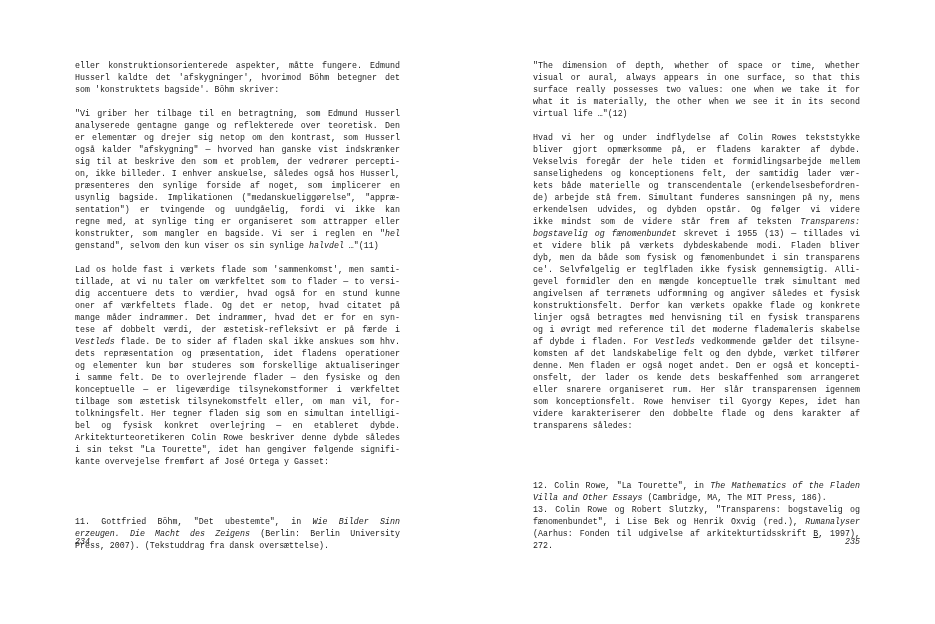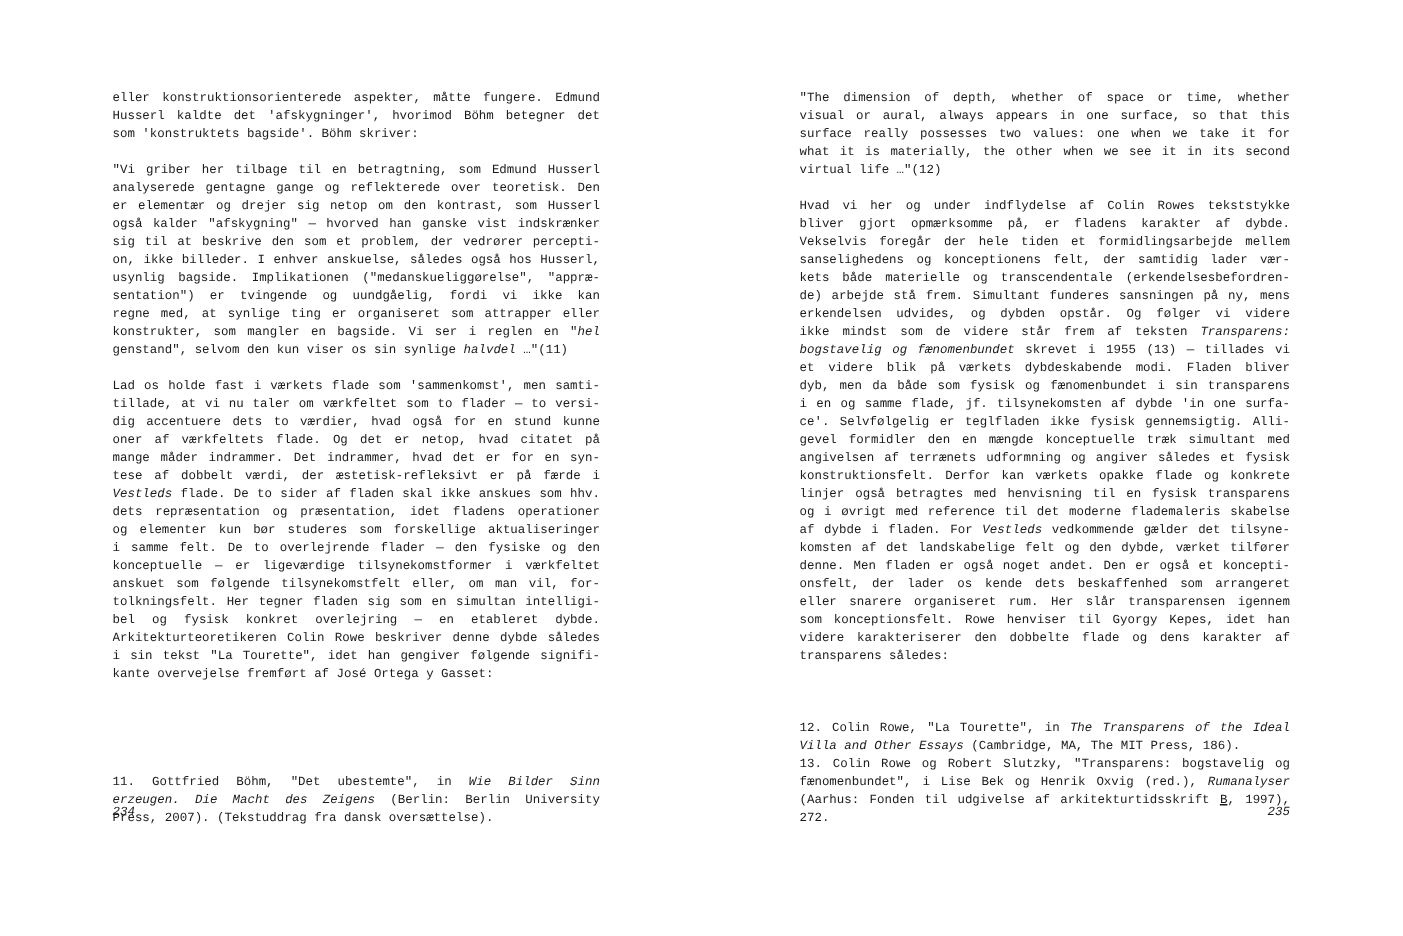--- a/index.html
+++ b/index.html
@@ -65,39 +65,40 @@
           <div class="line">Husserl kaldte det 'afskygninger', hvorimod Böhm betegner det</div>
           <div class="line last">som 'konstruktets bagside'. Böhm skriver:</div>
         </div>
         <div class="para">
           <div class="line">"Vi griber her tilbage til en betragtning, som Edmund Husserl</div>
           <div class="line">analyserede gentagne gange og reflekterede over teoretisk. Den</div>
           <div class="line">er elementær og drejer sig netop om den kontrast, som Husserl</div>
           <div class="line">også kalder "afskygning" — hvorved han ganske vist indskrænker</div>
           <div class="line">sig til at beskrive den som et problem, der vedrører percepti-</div>
           <div class="line">on, ikke billeder. I enhver anskuelse, således også hos Husserl,</div>
+          <div class="line">præsenteres den synlige forside af noget, som implicerer en</div>
           <div class="line">usynlig bagside. Implikationen ("medanskueliggørelse", "appræ-</div>
           <div class="line">sentation") er tvingende og uundgåelig, fordi vi ikke kan</div>
           <div class="line">regne med, at synlige ting er organiseret som attrapper eller</div>
           <div class="line">konstrukter, som mangler en bagside. Vi ser i reglen en "<i>hel</i></div>
           <div class="line last">genstand", selvom den kun viser os sin synlige <i>halvdel</i> …"(11)</div>
         </div>
         <div class="para">
           <div class="line">Lad os holde fast i værkets flade som 'sammenkomst', men samti-</div>
           <div class="line">tillade, at vi nu taler om værkfeltet som to flader — to versi-</div>
           <div class="line">dig accentuere dets to værdier, hvad også for en stund kunne</div>
           <div class="line">oner af værkfeltets flade. Og det er netop, hvad citatet på</div>
           <div class="line">mange måder indrammer. Det indrammer, hvad det er for en syn-</div>
           <div class="line">tese af dobbelt værdi, der æstetisk-refleksivt er på færde i</div>
           <div class="line"><i>Vestleds</i> flade. De to sider af fladen skal ikke anskues som hhv.</div>
           <div class="line">dets repræsentation og præsentation, idet fladens operationer</div>
           <div class="line">og elementer kun bør studeres som forskellige aktualiseringer</div>
           <div class="line">i samme felt. De to overlejrende flader — den fysiske og den</div>
           <div class="line">konceptuelle — er ligeværdige tilsynekomstformer i værkfeltet</div>
-          <div class="line">anskuet som følgende tilsynekomstfelt eller, om man vil, for-</div>
+          <div class="line">tilbage som æstetisk tilsynekomstfelt eller, om man vil, for-</div>
           <div class="line">tolkningsfelt. Her tegner fladen sig som en simultan intelligi-</div>
           <div class="line">bel og fysisk konkret overlejring — en etableret dybde.</div>
           <div class="line">Arkitekturteoretikeren Colin Rowe beskriver denne dybde således</div>
           <div class="line">i sin tekst "La Tourette", idet han gengiver følgende signifi-</div>
           <div class="line last">kante overvejelse fremført af José Ortega y Gasset:</div>
         </div>
       </div>
     <div class="footnotes">
         <div class="para">
           <div class="line">11. Gottfried Böhm, "Det ubestemte", in <i>Wie Bilder Sinn</i></div>
@@ -122,40 +123,39 @@
           <div class="line">bliver gjort opmærksomme på, er fladens karakter af dybde.</div>
           <div class="line">Vekselvis foregår der hele tiden et formidlingsarbejde mellem</div>
           <div class="line">sanselighedens og konceptionens felt, der samtidig lader vær-</div>
           <div class="line">kets både materielle og transcendentale (erkendelsesbefordren-</div>
           <div class="line">de) arbejde stå frem. Simultant funderes sansningen på ny, mens</div>
           <div class="line">erkendelsen udvides, og dybden opstår. Og følger vi videre</div>
           <div class="line">ikke mindst som de videre står frem af teksten <i>Transparens:</i></div>
           <div class="line"><i>bogstavelig og fænomenbundet</i> skrevet i 1955 (13) — tillades vi</div>
           <div class="line">et videre blik på værkets dybdeskabende modi. Fladen bliver</div>
           <div class="line">dyb, men da både som fysisk og fænomenbundet i sin transparens</div>
-          <div class="line">i en og samme flade, jf. tilsynekomsten af dybde 'in one surfa-</div>
           <div class="line">ce'. Selvfølgelig er teglfladen ikke fysisk gennemsigtig. Alli-</div>
           <div class="line">gevel formidler den en mængde konceptuelle træk simultant med</div>
           <div class="line">angivelsen af terrænets udformning og angiver således et fysisk</div>
           <div class="line">konstruktionsfelt. Derfor kan værkets opakke flade og konkrete</div>
           <div class="line">linjer også betragtes med henvisning til en fysisk transparens</div>
           <div class="line">og i øvrigt med reference til det moderne flademaleris skabelse</div>
           <div class="line">af dybde i fladen. For <i>Vestleds</i> vedkommende gælder det tilsyne-</div>
           <div class="line">komsten af det landskabelige felt og den dybde, værket tilfører</div>
           <div class="line">denne. Men fladen er også noget andet. Den er også et koncepti-</div>
           <div class="line">onsfelt, der lader os kende dets beskaffenhed som arrangeret</div>
           <div class="line">eller snarere organiseret rum. Her slår transparensen igennem</div>
           <div class="line">som konceptionsfelt. Rowe henviser til Gyorgy Kepes, idet han</div>
           <div class="line">videre karakteriserer den dobbelte flade og dens karakter af</div>
           <div class="line last">transparens således:</div>
         </div>
       </div>
     <div class="footnotes">
         <div class="para">
-          <div class="line">12. Colin Rowe, "La Tourette", in <i>The Transparens of the Ideal</i></div>
+          <div class="line">12. Colin Rowe, "La Tourette", in <i>The Mathematics of the Fladen</i></div>
           <div class="line last"><i>Villa and Other Essays</i> (Cambridge, MA, The MIT Press, 186).</div>
         </div>
         <div class="para">
           <div class="line">13. Colin Rowe og Robert Slutzky, "Transparens: bogstavelig og</div>
           <div class="line">fænomenbundet", i Lise Bek og Henrik Oxvig (red.), <i>Rumanalyser</i></div>
           <div class="line">(Aarhus: Fonden til udgivelse af arkitekturtidsskrift <u>B</u>, 1997),</div>
           <div class="line last">272.</div>
         </div>
       </div>
     <div class="pagenum">235</div>

